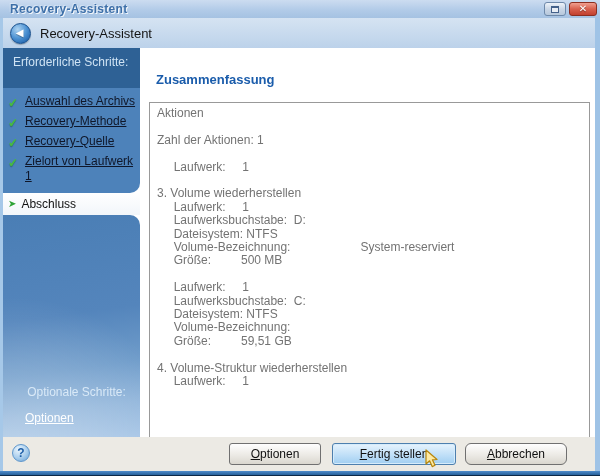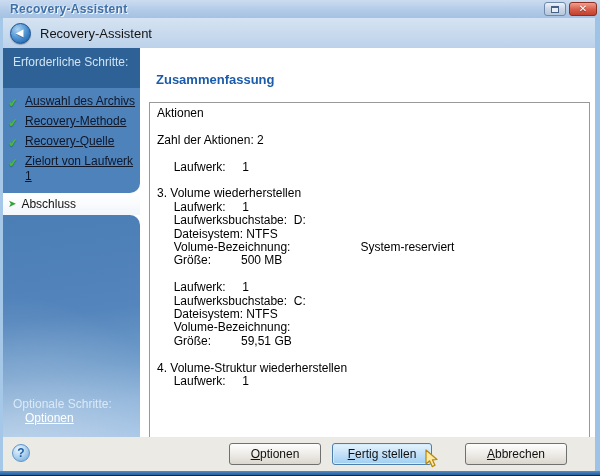--- a/index.html
+++ b/index.html
@@ -73,53 +73,53 @@
   .sb-active { height:22px; background:linear-gradient(#ffffff,#f2f6fa); display:flex; align-items:center; gap:5px; padding-left:5px; }
   .arrow-icon { color:#2fa335; font-size:10px; line-height:10px; }
   .active-label { color:#111;text-align:center; }
   .sb-lower {
     flex:1; border-top-right-radius:10px;
     background:
       radial-gradient(circle 300px at 8% 118%, rgba(255,255,255,.38), rgba(255,255,255,0) 60%),
       linear-gradient(172deg, #4a7eb5 0%, #5485bc 45%, #6f9cca 68%, #8fb4da 85%, #a3c3e5 100%);
     display:flex; flex-direction:column; justify-content:flex-end; padding-bottom:12px;
   }
-  .sb-optional { color:#d9e9f7; padding-left:10px; margin-bottom:0; }
+  .sb-optional { color:#d9e9f7; padding-left:10px; margin-bottom:12px;text-align:center; }
   .sb-opt-link { color:#fff; text-decoration:underline; cursor:pointer; margin-left:22px; width:max-content; }
 
   
   .main { flex:1; background:#fff; padding:8px 5px 0 9px; min-width:0; }
   .main-heading { font-size:13px; font-weight:bold; color:#1a5cab; margin:16px 0 0 7px; }
   .summary-box {
     margin-top:15px; height:344px; border:1px solid #999;
     padding:4px 4px 0 7px; overflow:hidden;
   }
-  .bline { white-space:pre; font-size:12px; line-height:13.4px; min-height:13.4px; color:#000000; }
+  .bline { white-space:pre; font-size:12px; line-height:13.4px; min-height:13.4px; color:#737373; }
 
   
   .footer { flex:0 0 34px; background:#eceae4; position:relative; }
   .help-btn {
     position:absolute; left:9px; top:7px; width:18px; height:18px; border-radius:50%;
     background:radial-gradient(circle at 35% 28%, #eaf5fd, #a8cdec 55%, #6ba3d6 95%);
     border:1px solid #5f97cc;
     display:flex; align-items:center; justify-content:center;
   }
   .help-glyph { color:#1e5fa8; font-size:12px; font-weight:bold; line-height:12px; }
   .btn {
     position:absolute; top:6px; height:22px; display:block; text-align:center; line-height:20px;
     font-size:12px; color:#111; border:1px solid #707070; border-radius:3px;
     background:linear-gradient(#fefefe,#eceae5 55%,#dad7cf); cursor:pointer;
   }
   .btn::first-letter { text-decoration:underline; }
   .btn-options { left:226px; width:92px; }
-  .btn-finish  { left:329px; width:100px;
+  .btn-finish  { left:329px; width:124px;
     background:linear-gradient(#e6f3fd,#c3e1f8 50%,#a0cef1);
     border-color:#4d7fae; box-shadow:inset 0 0 0 1px #d6ecfb;
   }
-  .btn-cancel  { left:462px; width:102px; }
+  .btn-cancel  { left:462px; width:102px;border-radius:6px; }
 
   
   .bottom-strip { height:5px; background:linear-gradient(#4f8ccb,#1d568e); box-shadow:inset 0 -1px 0 #0c2948; }
 
   
   .cursor { position:absolute; left:424px; top:449px; z-index:9; pointer-events:none; }
 </style>
 </head>
 <body>
 
@@ -179,21 +179,21 @@
           <div class="sb-optional">Optionale Schritte:</div>
           <div class="sb-opt-link">Optionen</div>
         </div>
       </div>
 
       <div class="main">
         <div class="main-heading">Zusammenfassung</div>
         <div class="summary-box">
           <div class="bline">Aktionen</div>
           <div class="bline"></div>
-          <div class="bline">Zahl der Aktionen: 2</div>
+          <div class="bline">Zahl der Aktionen: 1</div>
           <div class="bline"></div>
           <div class="bline">     Laufwerk:     1</div>
           <div class="bline"></div>
           <div class="bline">3. Volume wiederherstellen</div>
           <div class="bline">     Laufwerk:     1</div>
           <div class="bline">     Laufwerksbuchstabe:  D:</div>
           <div class="bline">     Dateisystem: NTFS</div>
           <div class="bline">     Volume-Bezeichnung:                     System-reserviert</div>
           <div class="bline">     Größe:         500 MB</div>
           <div class="bline"></div>

